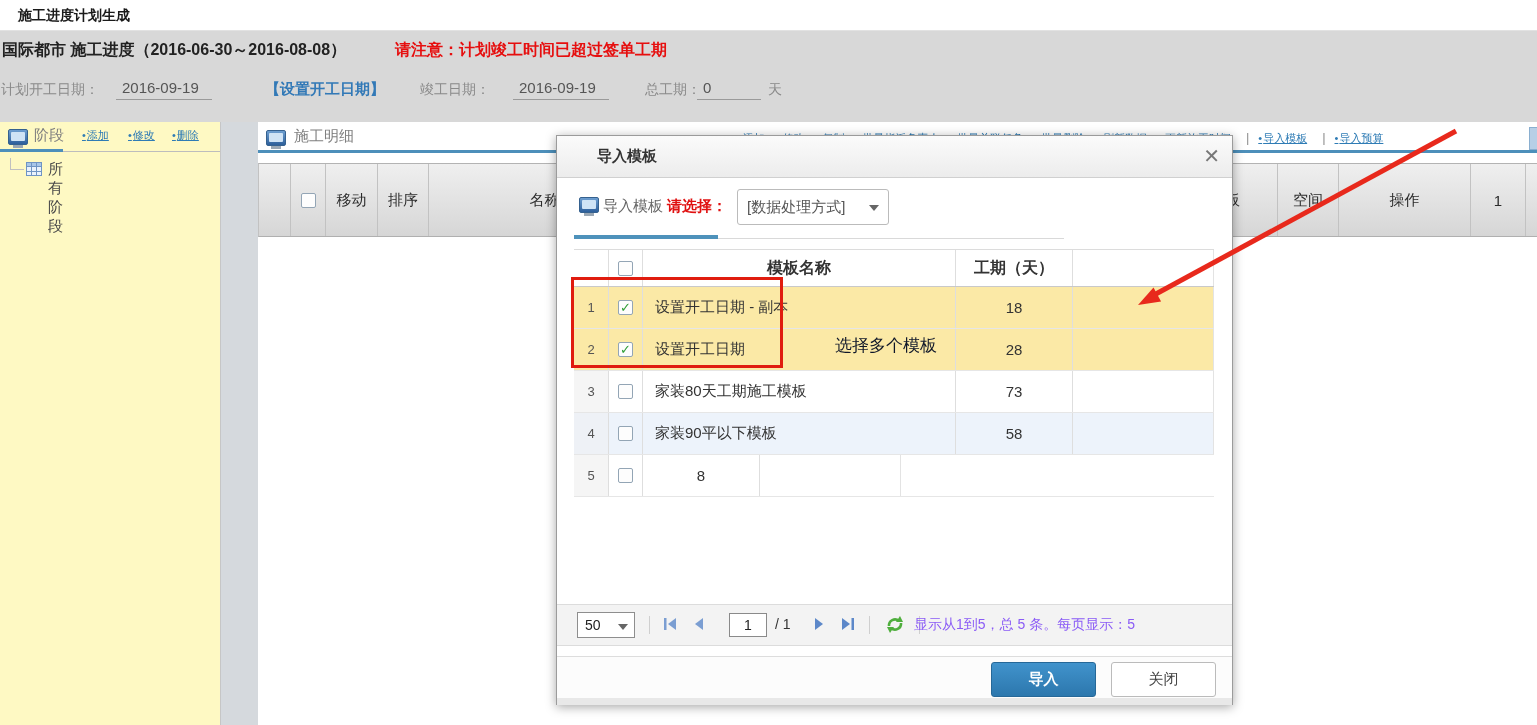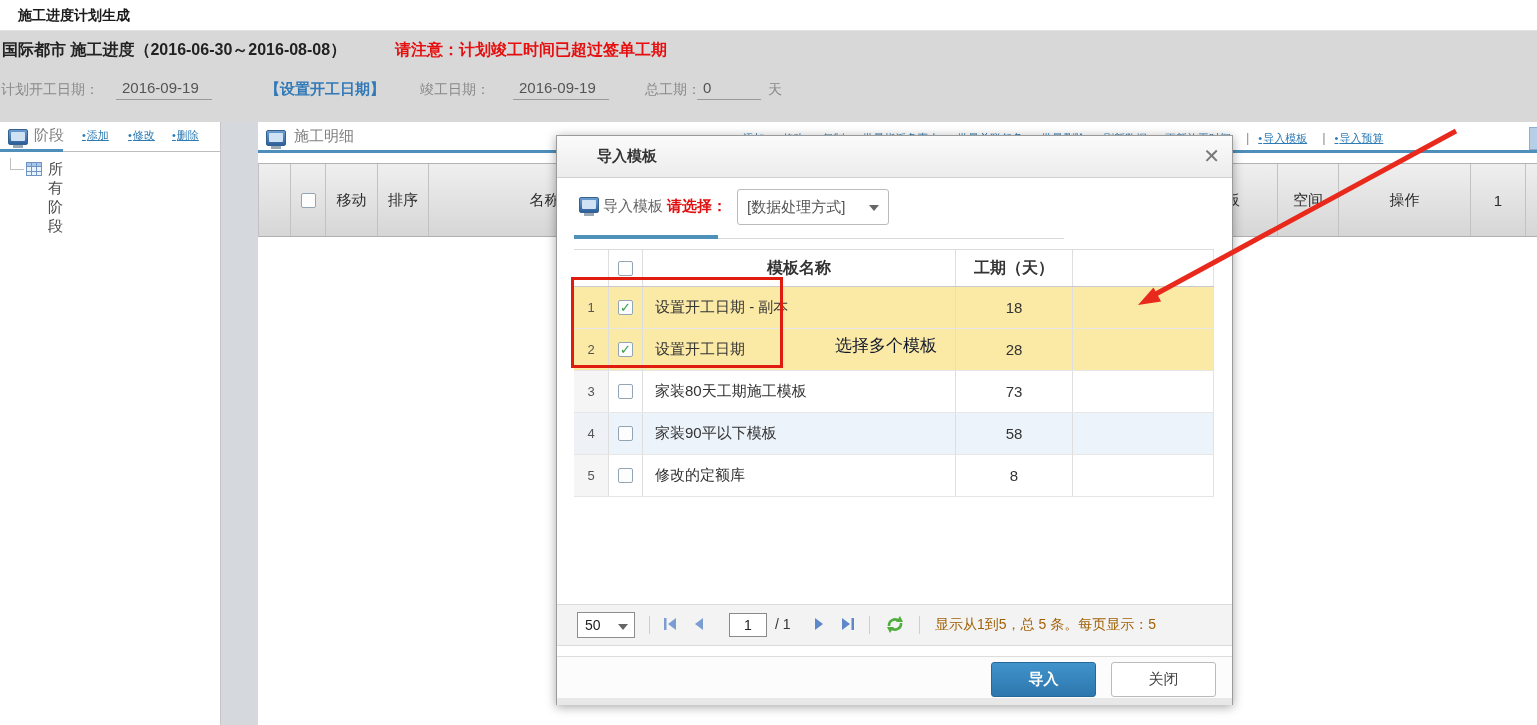--- a/index.html
+++ b/index.html
@@ -13,21 +13,21 @@
 
   
   .infobar{left:0;top:31px;width:1537px;height:91px;background:#d8d8d8;}
   .proj-title{position:absolute;left:2px;top:9px;font-size:16px;font-weight:bold;color:#222;}
   .proj-warning{position:absolute;left:395px;top:9px;font-size:16px;font-weight:bold;color:#e60f0f;}
   .dlabel{position:absolute;top:50px;font-size:14px;color:#8a8a8a;}
   .dvalue{position:absolute;top:48px;font-size:15px;color:#555;border-bottom:1px solid #9a9a9a;text-align:left;padding:0 2px 3px 6px;}
   .dlink{position:absolute;top:49px;font-size:15px;font-weight:bold;color:#3279b7;cursor:pointer;}
 
   
-  .stage-panel{left:0;top:122px;width:220px;height:603px;background:#ffffff;border-right:1px solid #c6c6c6;}
+  .stage-panel{left:0;top:122px;width:220px;height:603px;background:#fef9c3;border-right:1px solid #c6c6c6;}
   .panel-title{font-size:15px;color:#808080;}
   .mon{display:inline-block;width:18px;height:14px;border:1px solid #35618f;border-radius:2px;
        background:linear-gradient(#6d9ed0,#2d5f9b);position:relative;vertical-align:middle;}
   .mon::before{content:"";position:absolute;left:2px;top:2px;right:2px;bottom:3px;background:#cfe3f5;border-radius:1px;}
   .mon::after{content:"";position:absolute;left:4px;right:4px;bottom:-4px;height:3px;background:#9aa7b4;}
   .stage-link,.tblink{font-size:11px;color:#2f7cb5;text-decoration:underline;cursor:pointer;white-space:nowrap;}
   .stage-link::before,.tblink::before{content:"•";margin-right:1px;}
   .hline-blue{background:#4d8fba;height:3px;}
   .hline-gray{background:#bdbdbd;height:1px;}
   .tree-elbow{border-left:1px solid #c0c0c0;border-bottom:1px solid #c0c0c0;width:13px;height:11px;}
@@ -88,21 +88,21 @@
          border-top:1px solid #dcdcdc;border-bottom:1px solid #dcdcdc;box-sizing:border-box;}
   .psel{position:absolute;left:20px;top:7px;width:58px;height:26px;background:#fff;border:1px solid #8e8e8e;
         box-sizing:border-box;cursor:pointer;}
   .psel .val{position:absolute;left:7px;top:4px;font-size:14px;color:#222;}
   .psel .caret{right:6px;top:11px;}
   .psep{position:absolute;top:11px;width:1px;height:18px;background:#cfcfcf;}
   .picon{position:absolute;top:11px;cursor:pointer;}
   .pinput{position:absolute;left:172px;top:8px;width:38px;height:24px;box-sizing:border-box;border:1px solid #8a8a8a;
           font-size:14px;text-align:center;color:#222;font-family:inherit;}
   .ptotal{position:absolute;left:218px;top:11px;font-size:14px;color:#333;}
-  .psummary{position:absolute;left:378px;top:11px;font-size:14px;color:#a16207;white-space:nowrap;width:292px;overflow:hidden;}
+  .psummary{position:absolute;left:357px;top:11px;font-size:14px;color:#8b5cf6;white-space:nowrap;width:292px;overflow:hidden;}
 
   
   .mfooter{position:absolute;left:0;top:520px;width:675px;height:42px;border-top:1px solid #dddddd;background:#fcfcfc;}
   .btn-import{position:absolute;left:434px;top:5px;width:103px;height:33px;border:1px solid #266898;border-radius:3px;
               background:linear-gradient(#4193cc,#2c77ad);color:#fff;font-size:15px;font-weight:bold;
               display:flex;align-items:center;justify-content:center;cursor:pointer;}
   .btn-close{position:absolute;left:554px;top:5px;width:103px;height:33px;border:1px solid #bbbbbb;border-radius:3px;
              background:#fff;color:#444;font-size:15px;display:flex;align-items:center;justify-content:center;cursor:pointer;}
   .mbottomstrip{position:absolute;left:0;top:562px;width:675px;height:7px;background:#e8e8e8;}
 
@@ -243,21 +243,20 @@
             </div>
             <div class="mc name mc-txt" style="width: 313px;">家装90平以下模板</div>
             <div class="mc center mc-txt" style="width: 117px;">58</div>
             <div class="mc" style="width: 141px; border-right: 1px solid rgb(227, 227, 227);"></div>
           </div>
           <div class="mrow">
             <div class="mc center mc-num" style="width: 35px;">5</div>
             <div class="mc center" style="width: 34px;">
               <span class="cb"></span>
             </div>
-            <div class="mc name mc-txt" style="width: 313px;">修改的定额库</div>
             <div class="mc center mc-txt" style="width: 117px;">8</div>
             <div class="mc" style="width: 141px; border-right: 1px solid rgb(227, 227, 227);"></div>
           </div>
         </div>
     </div>
 
     <div class="pager">
       <div class="psel">
         <span class="val">50</span>
         <span class="caret"></span>

